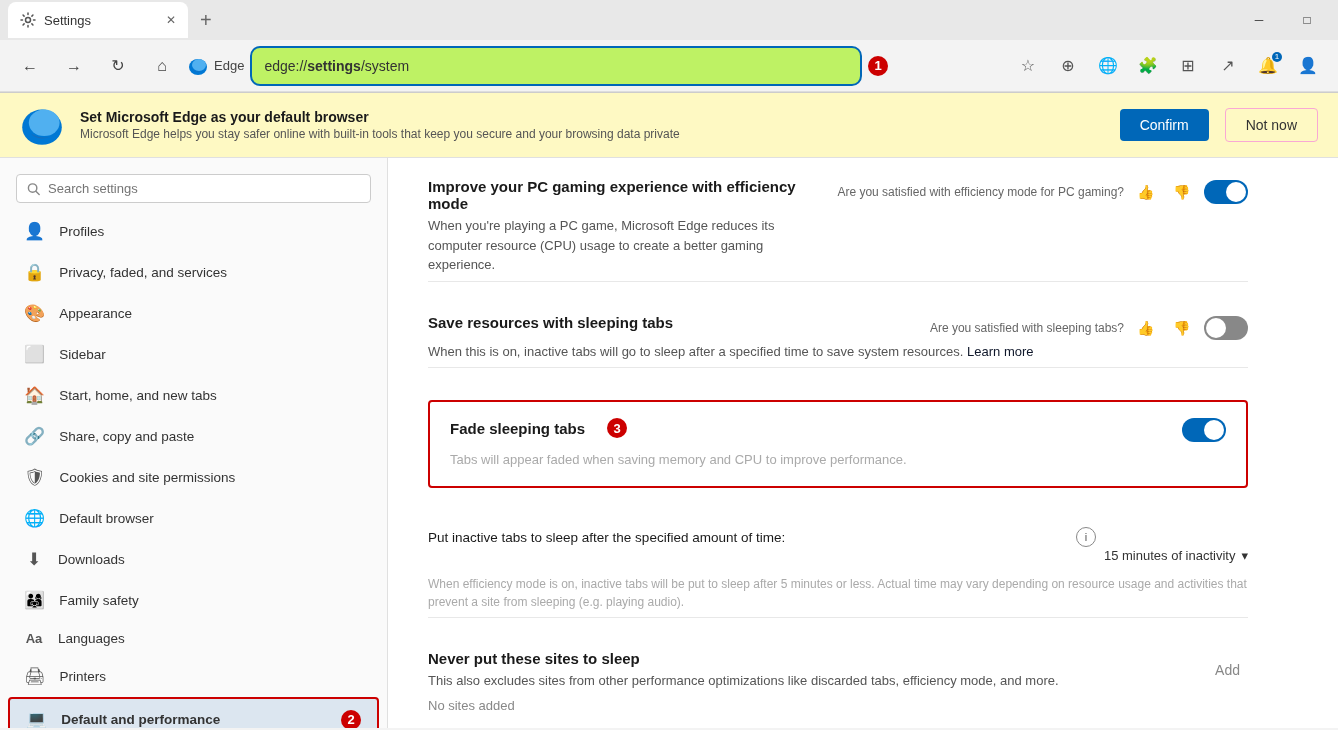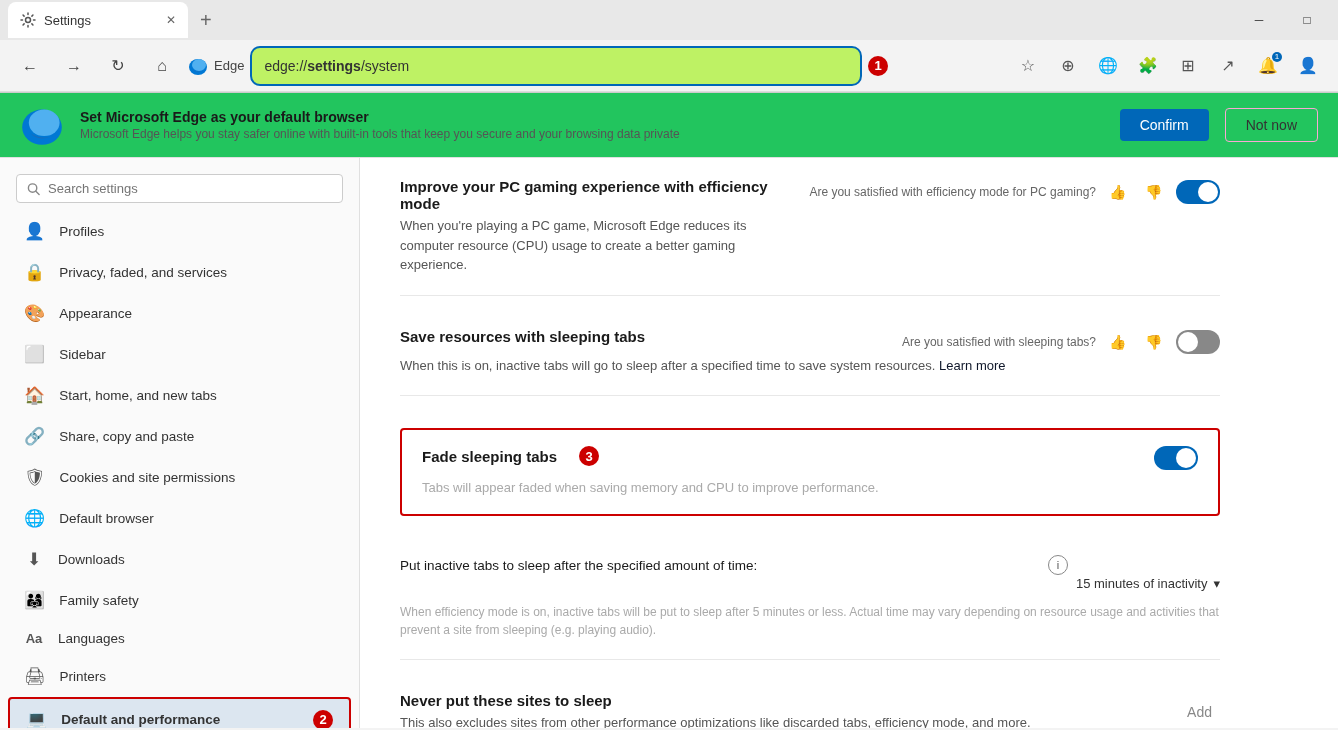--- a/index.html
+++ b/index.html
@@ -19,43 +19,43 @@
     .nav-btn { width: 36px; height: 36px; border: none; background: none; cursor: pointer; border-radius: 50%; display: flex; align-items: center; justify-content: center; font-size: 16px; color: #444; }
     .address-bar-wrap { display: flex; align-items: center; flex: 1; max-width: 700px; }
     .address-bar { display: flex; align-items: center; background: #bef264; border: 2px solid #0067b8; border-radius: 10px; padding: 0 12px; height: 40px; flex: 1; gap: 6px; }
     .address-text { font-size: 14px; color: #333; font-weight: 400; }
     .address-text strong { font-weight: 600; }
     .step-badge { background: #c00; color: #fff; border-radius: 50%; width: 20px; height: 20px; font-size: 13px; font-weight: 700; display: flex; align-items: center; justify-content: center; margin-left: 6px; }
     .nav-icons { display: flex; align-items: center; gap: 4px; margin-left: auto; }
     .nav-icon-btn { width: 36px; height: 36px; border: none; background: none; cursor: pointer; border-radius: 50%; display: flex; align-items: center; justify-content: center; color: #555; font-size: 16px; }
 
     
-    .notification-bar { display: flex; align-items: center; background: #22c55e; padding: 10px 20px; gap: 16px; border-bottom: 1px solid #e0e0e0; }
+    .notification-bar { display: flex; align-items: center; background: #fef9c3; padding: 10px 20px; gap: 16px; border-bottom: 1px solid #e0e0e0; }
     .notif-text { flex: 1; }
     .notif-title { font-size: 14px; font-weight: 600; color: #1a1a1a; }
     .notif-desc { font-size: 12px; color: #555; margin-top: 2px; }
     .btn-confirm { background: #0067b8; color: #fff; border: none; border-radius: 4px; padding: 8px 20px; font-size: 14px; cursor: pointer; }
     .btn-not-now { background: none; border: 1px solid #f9a8d4; border-radius: 4px; padding: 8px 20px; font-size: 14px; cursor: pointer; color: #333; }
 
     
     .main-layout { display: flex; height: calc(730px - 40px - 52px - 68px); background: #fafafa; }
 
     
-    .sidebar { width: 360px; background: #fafafa; border-right: 1px solid #e0e0e0; overflow-y: auto; padding-top: 8px; }
+    .sidebar { width: 388px; background: #fafafa; border-right: 1px solid #e0e0e0; overflow-y: auto; padding-top: 8px; }
     .sidebar-search { display: flex; align-items: center; margin: 8px 16px; background: #fff; border: 1px solid #ccc; border-radius: 4px; padding: 6px 10px; gap: 8px; }
     .sidebar-search input { border: none; outline: none; font-size: 13px; color: #333; width: 100%; background: none; }
     .sidebar-item { display: flex; align-items: center; padding: 10px 24px; gap: 14px; cursor: pointer; font-size: 13.5px; color: #333; border-radius: 0; }
     .sidebar-item.highlighted { background: #dce6f0; border: 2px solid #c00; border-radius: 4px; margin: 0 4px; }
     .sidebar-item .icon { font-size: 17px; color: #555; min-width: 20px; text-align: center; }
 
     
     .content { flex: 1; overflow-y: auto; padding: 0; background: #fff; }
     .content-inner { padding: 20px 40px; max-width: 900px; }
 
-    .section-block { margin-bottom: 32px; padding-bottom: 20px; border-bottom: 1px solid #e8e8e8; }
+    .section-block { margin-bottom: 32px; padding-bottom: 6px; border-bottom: 1px solid #e8e8e8; }
     .section-title { font-size: 15px; font-weight: 600; color: #1a1a1a; margin-bottom: 4px; }
     .section-desc { font-size: 13px; color: #555; line-height: 1.5; }
     .section-desc a { color: #0f172a; text-decoration: none; }
 
     .setting-row { display: flex; align-items: flex-start; justify-content: space-between; gap: 16px; }
     .setting-left { flex: 1; }
     .setting-right { display: flex; align-items: center; gap: 8px; flex-shrink: 0; }
     .feedback-text { font-size: 12px; color: #666; }
 
     

